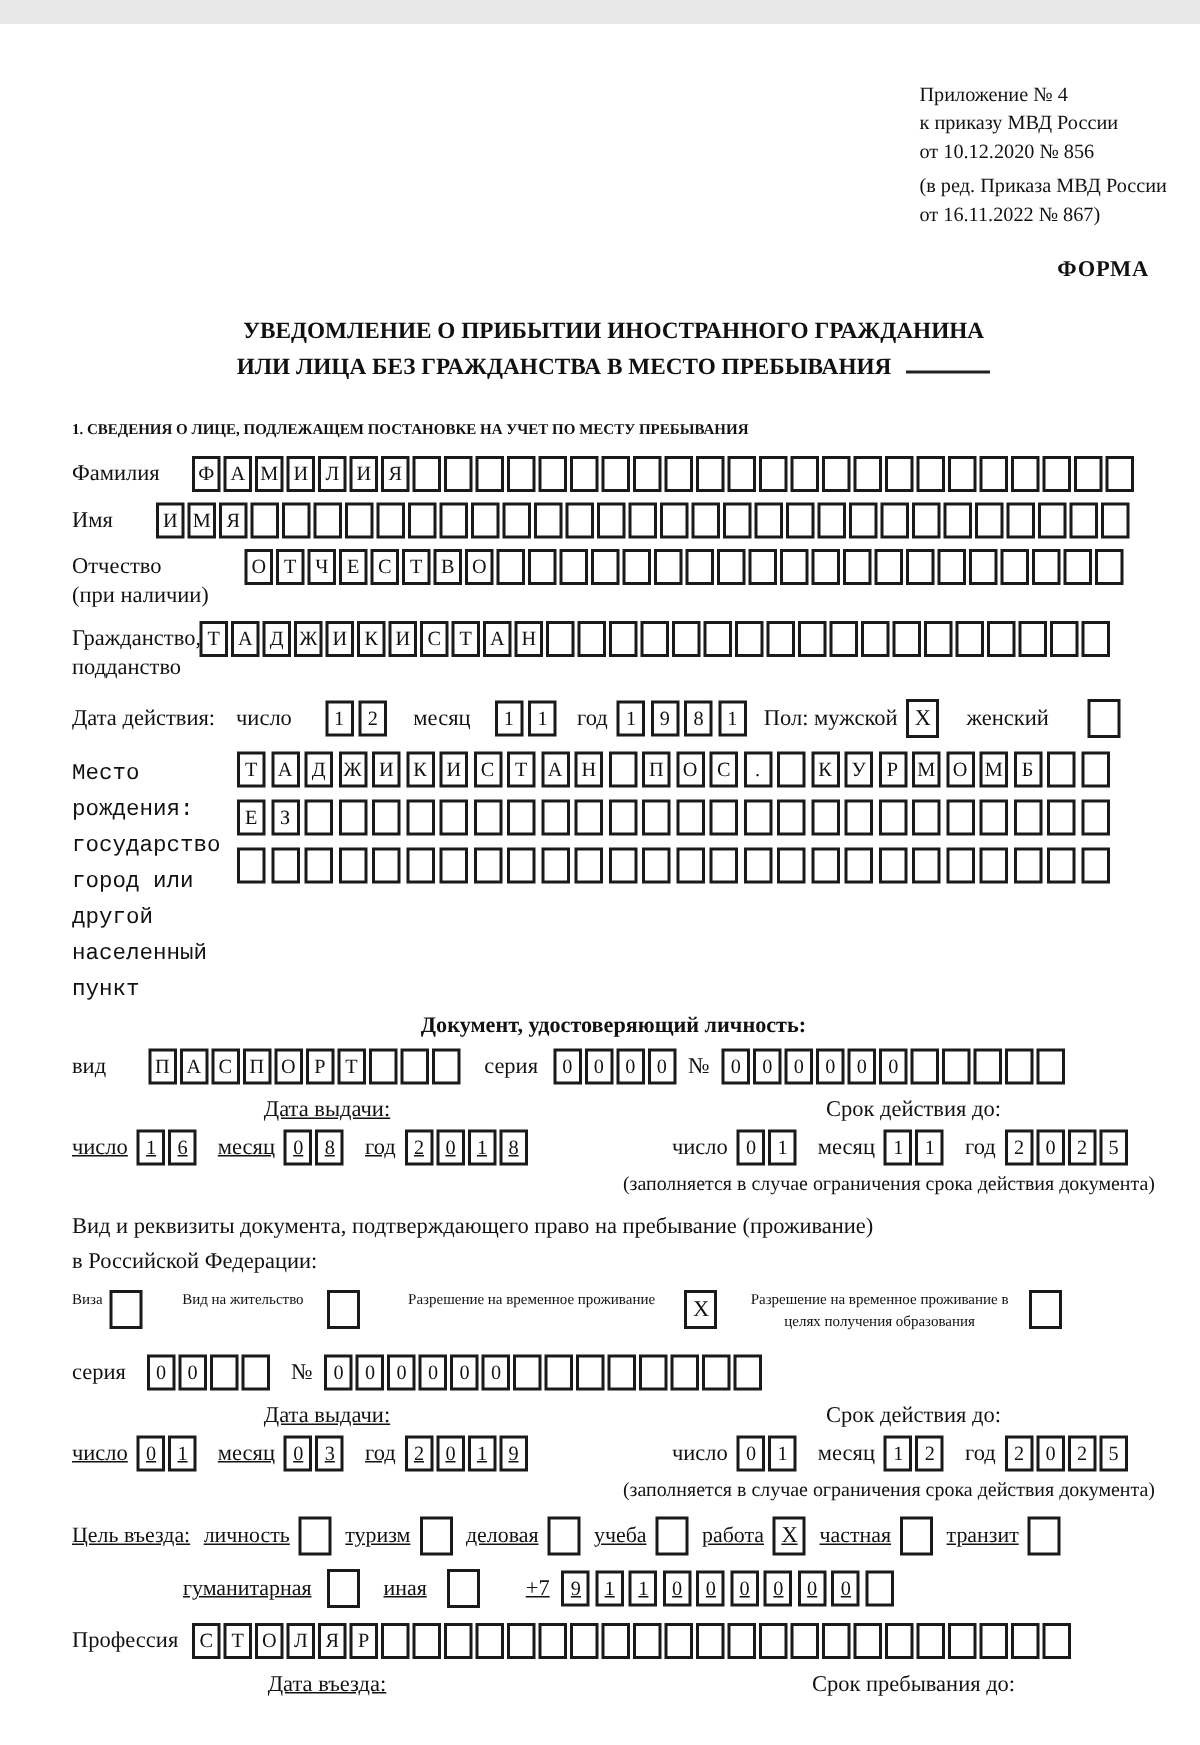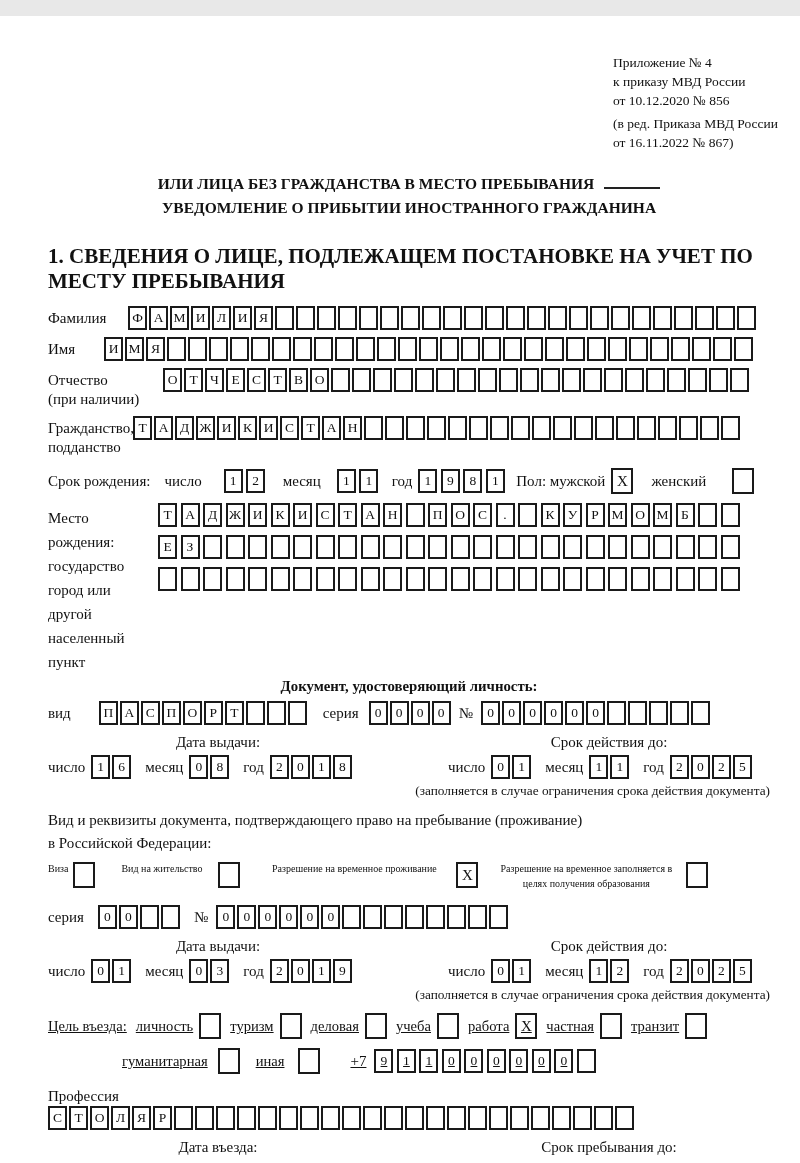--- a/index.html
+++ b/index.html
@@ -8,42 +8,42 @@
     font-family:"Liberation Serif","DejaVu Serif",serif;color:#111;
     box-sizing:border-box;padding:38px 30px 20px 48px;position:relative;overflow:hidden;
   }
   
   .hdr{margin-left:565px;font-size:13.5px;line-height:1.4;white-space:nowrap;}
   .hdr .gap{margin-top:4px;}
   .forma{text-align:right;font-weight:bold;font-size:15px;margin-top:20px;padding-right:4px;letter-spacing:.5px;}
   
   .title{text-align:center;font-weight:bold;font-size:15.5px;line-height:1.55;margin-top:20px;}
   .blank{display:inline-block;width:56px;border-bottom:2px solid #222;height:13px;margin-left:10px;}
-  .sec1{font-weight:bold;font-size:21px;margin-top:24px;text-align:left;}
+  .sec1{font-weight:bold;font-size:10px;margin-top:24px;text-align:left;}
   
   .form{margin-top:12px;}
   .row{display:flex;align-items:flex-start;margin-top:7px;}
   .lbl{font-size:15px;line-height:1.25;flex:none;padding-top:3px;}
   .w80{width:80px;} .w56{width:56px;} .w115{width:115px;} .w85{width:85px;} .w110{width:110px;}
   .cells{display:flex;flex-wrap:nowrap;}
   .cell{
     box-sizing:border-box;flex:none;width:19px;height:24px;border:2px solid #1a1a1a;
     margin-right:2px;display:inline-flex;align-items:center;justify-content:center;
     font-size:13.5px;background:#fff;
   }
   .cells.g3 .cell{margin-right:3.5px;}
   .cb{
     box-sizing:border-box;flex:none;width:22px;height:26px;border:2px solid #1a1a1a;
     display:inline-flex;align-items:center;justify-content:center;font-size:15px;background:#fff;
   }
   .hline{display:flex;align-items:center;}
   .dlbl{font-size:15px;flex:none;}
   
   .dates{display:flex;margin-top:9px;}
-  .dcol-l{width:400px;flex:none;}
+  .dcol-l{width:400px;flex:none;text-decoration:underline;}
   .dcol-r{flex:1;}
   .dhead{text-align:center;font-size:15px;}
   .dcol-l .dhead{width:340px;}
   .dline{display:flex;align-items:center;margin-top:4px;}
   .dline .cells{margin:0 6px;}
   .dline .dlbl{margin-left:6px;}
   .dline .dlbl:first-child{margin-left:0;}
   .note{ text-align:right;font-size:13.3px;margin-top:4px;}
   .para{font-size:15px;margin-top:10px;line-height:1.5;}
   
@@ -64,24 +64,25 @@
 <div class="page">
 
   <div class="hdr">
     <div>Приложение № 4</div>
     <div>к приказу МВД России</div>
     <div>от 10.12.2020 № 856</div>
     <div class="gap">(в ред. Приказа МВД России</div>
     <div>от 16.11.2022 № 867)</div>
   </div>
 
+  <div class="forma">ФОРМА</div>
 
   <div class="title">
+    <div>УВЕДОМЛЕНИЕ О ПРИБЫТИИ ИНОСТРАННОГО ГРАЖДАНИНА</div>
     <div><span>ИЛИ ЛИЦА БЕЗ ГРАЖДАНСТВА В МЕСТО ПРЕБЫВАНИЯ</span><span class="blank"></span></div>
-    <div>УВЕДОМЛЕНИЕ О ПРИБЫТИИ ИНОСТРАННОГО ГРАЖДАНИНА</div>
   </div>
 
   <div class="sec1">1. СВЕДЕНИЯ О ЛИЦЕ, ПОДЛЕЖАЩЕМ ПОСТАНОВКЕ НА УЧЕТ ПО МЕСТУ ПРЕБЫВАНИЯ</div>
 
   <div class="form">
 
     <div class="row">
       <span class="lbl w80">Фамилия</span>
       <div class="cells">
           <span class="cell">Ф</span>
@@ -221,21 +222,21 @@
           <span class="cell"></span>
           <span class="cell"></span>
           <span class="cell"></span>
           <span class="cell"></span>
           <span class="cell"></span>
           <span class="cell"></span>
         </div>
     </div>
 
     <div class="row hline" style="margin-top:12px;align-items:center;">
-      <span class="dlbl">Срок рождения:</span>
+      <span class="dlbl">Дата действия:</span>
       <span class="dlbl" style="margin-left:14px;">число</span>
       <div class="cells g3" style="margin-left:22px;">
           <span class="cell">1</span>
           <span class="cell">2</span>
         </div>
       <span class="dlbl" style="margin-left:14px;">месяц</span>
       <div class="cells g3" style="margin-left:16px;">
           <span class="cell">1</span>
           <span class="cell">1</span>
         </div>
@@ -246,21 +247,21 @@
           <span class="cell">8</span>
           <span class="cell">1</span>
         </div>
       <span class="dlbl" style="margin-left:8px;">Пол: мужской</span>
       <span class="cb" style="margin-left:6px;">X</span>
       <span class="dlbl" style="margin-left:18px;">женский</span>
       <span class="cb" style="margin-left:26px;"></span>
     </div>
 
     <div class="row" style="margin-top:9px;">
-      <span class="lbl w110" style="line-height:1.6;">
+      <span class="lbl w110" style="line-height:1.6;font-family:Liberation Mono, monospace;">
         <span>Место рождения:</span><br>
         <span>государство</span><br>
         <span>город или другой</span><br>
         <span>населенный пункт</span>
       </span>
       <div class="reps-rows">
         <div class="cells g3" style="margin-bottom:8px;">
             <span class="cell">Т</span>
             <span class="cell">А</span>
             <span class="cell">Д</span>
@@ -446,21 +447,21 @@
       </div>
       <div class="permit" style="margin-left:26px;">
         <span class="ptext">Вид на жительство</span>
         <span class="cb" style="margin-left:16px;"></span>
       </div>
       <div class="permit" style="margin-left:24px;">
         <span class="ptext c" style="width:180px;">Разрешение на временное проживание</span>
         <span class="cb" style="margin-left:12px;">X</span>
       </div>
       <div class="permit" style="margin-left:18px;">
-        <span class="ptext c" style="width:180px;">Разрешение на временное заполняется в целях получения образования</span>
+        <span class="ptext c" style="width:180px;">Разрешение на временное проживание в целях получения образования</span>
         <span class="cb" style="margin-left:10px;"></span>
       </div>
     </div>
 
     <div class="row hline" style="align-items:center;margin-top:14px;">
       <span class="dlbl">серия</span>
       <div class="cells" style="margin-left:14px;">
           <span class="cell">0</span>
           <span class="cell">0</span>
           <span class="cell"></span>
@@ -564,21 +565,21 @@
           <span class="cell">0</span>
           <span class="cell">0</span>
           <span class="cell">0</span>
           <span class="cell">0</span>
           <span class="cell">0</span>
           <span class="cell">0</span>
           <span class="cell"></span>
         </div>
     </div>
 
-    <div class="row" style="margin-top:10px;flex-direction:column;">
+    <div class="row" style="margin-top:10px;">
       <span class="lbl w80">Профессия</span>
       <div class="cells">
           <span class="cell">С</span>
           <span class="cell">Т</span>
           <span class="cell">О</span>
           <span class="cell">Л</span>
           <span class="cell">Я</span>
           <span class="cell">Р</span>
           <span class="cell"></span>
           <span class="cell"></span>

